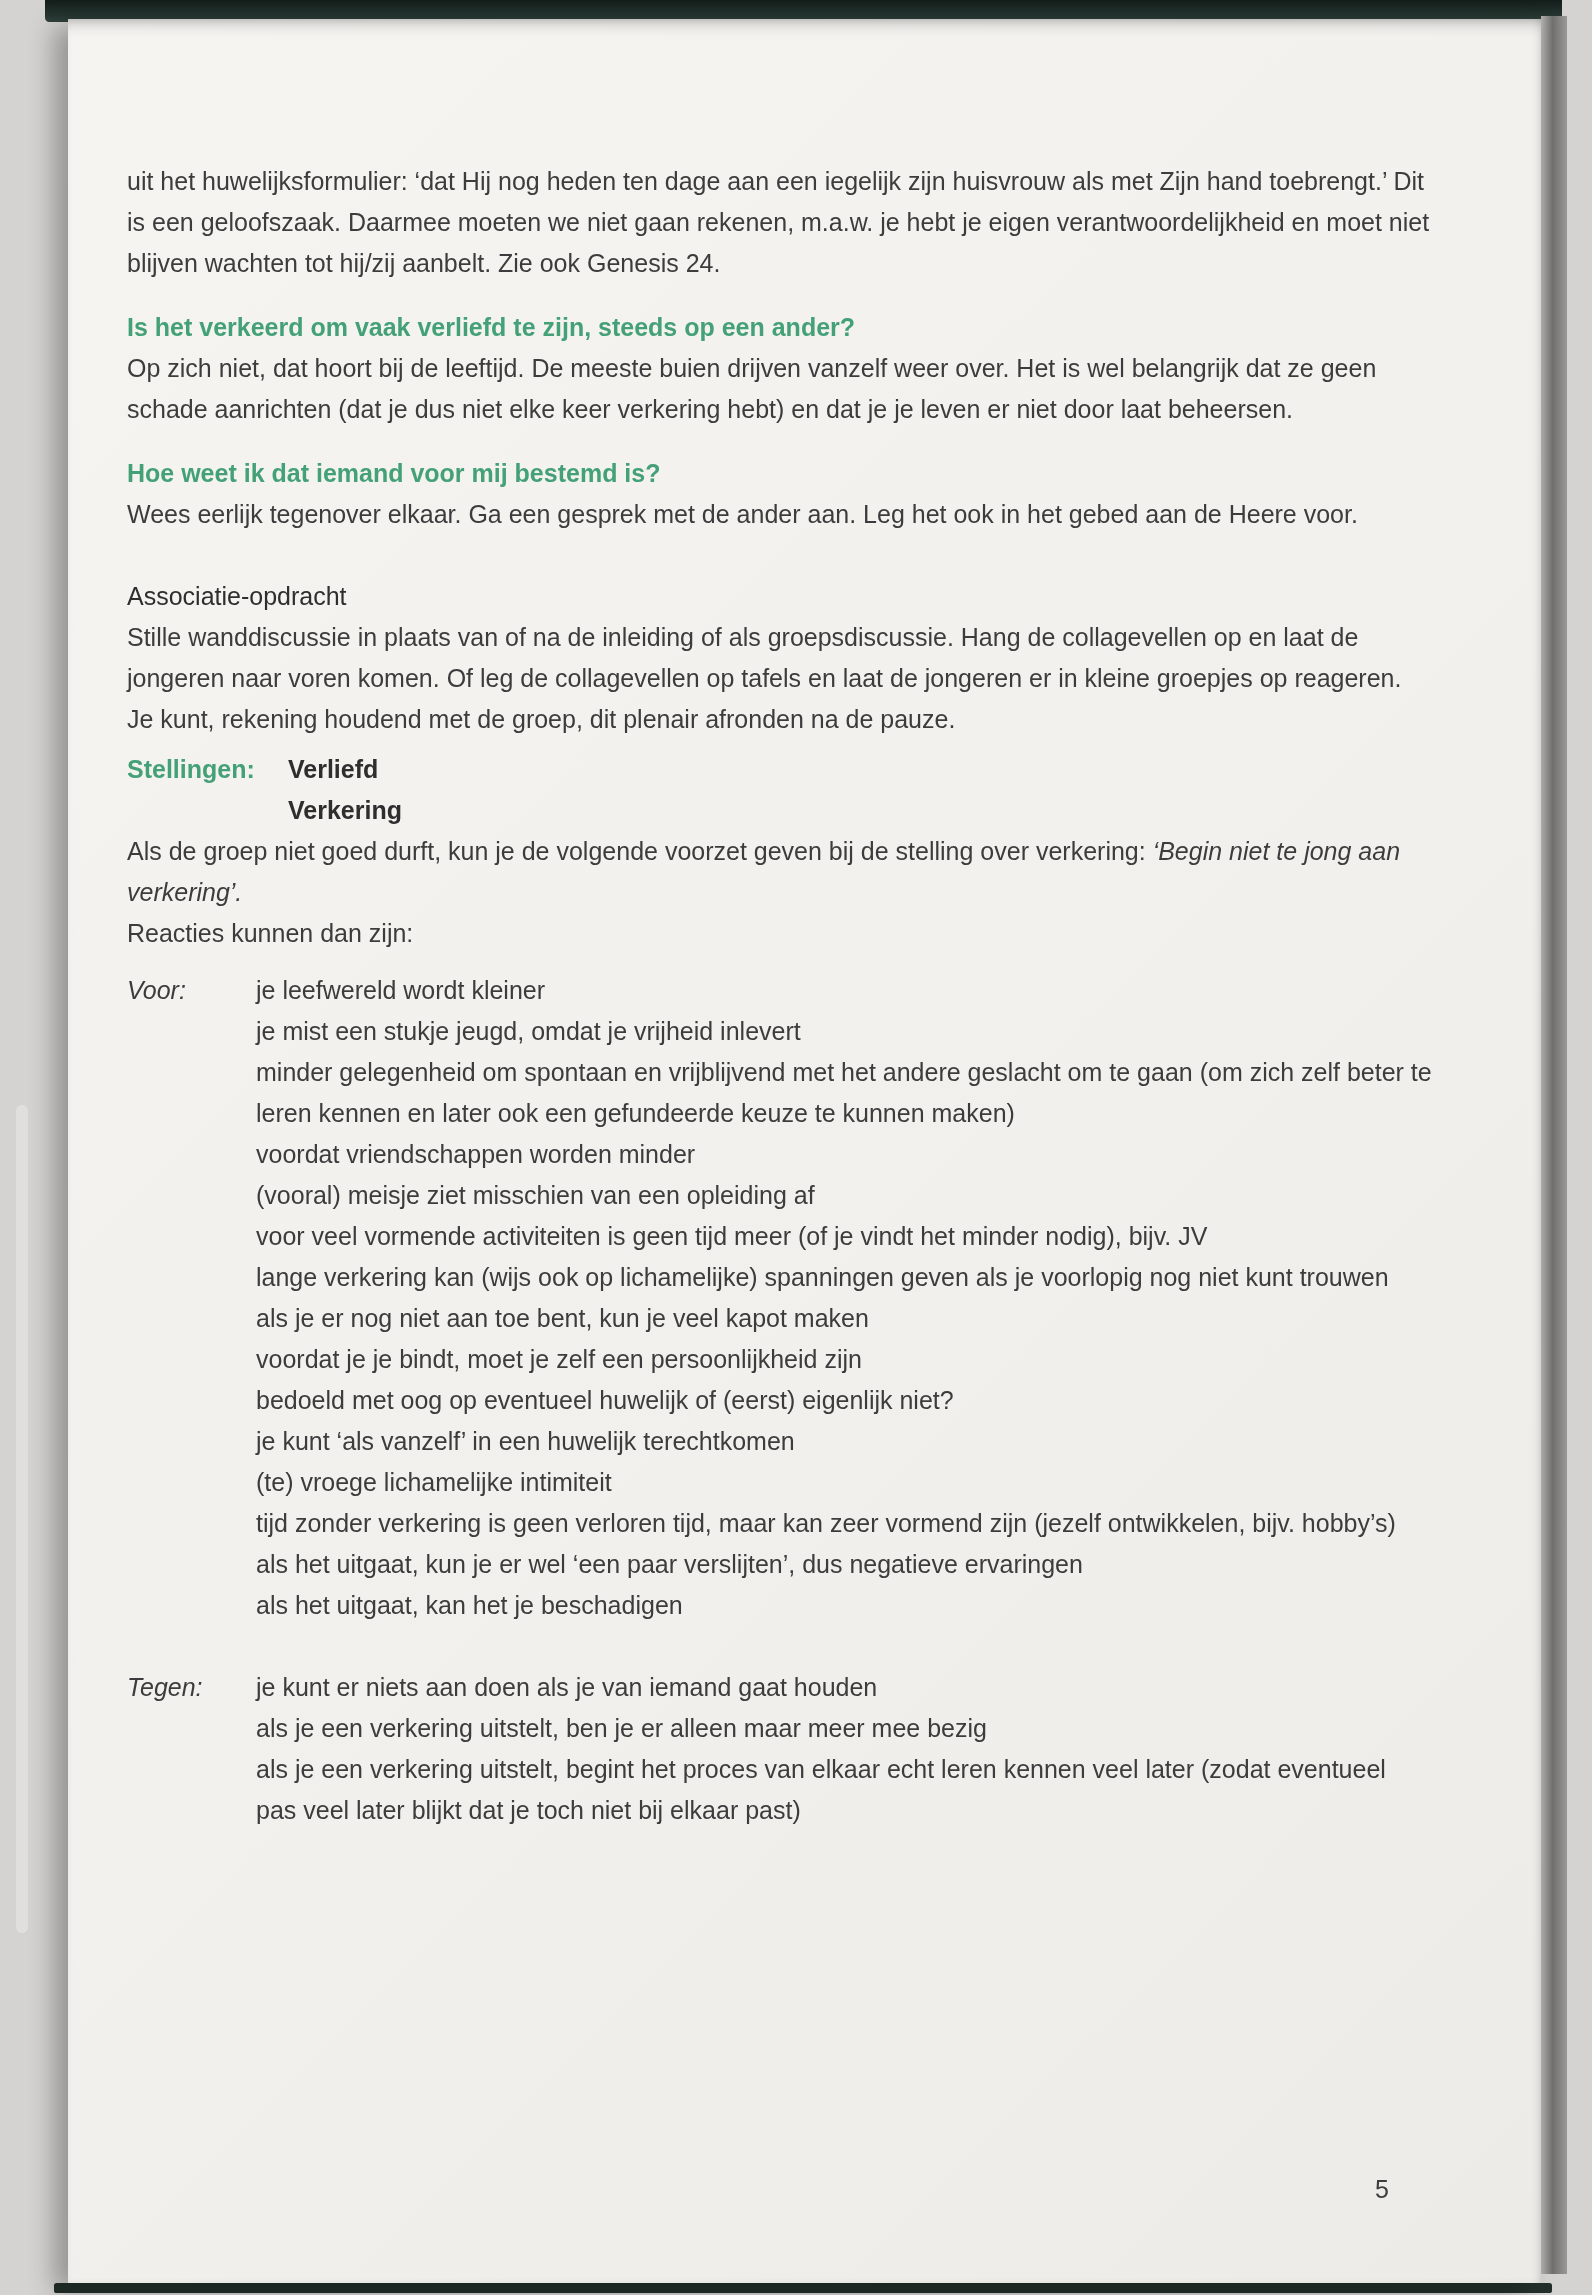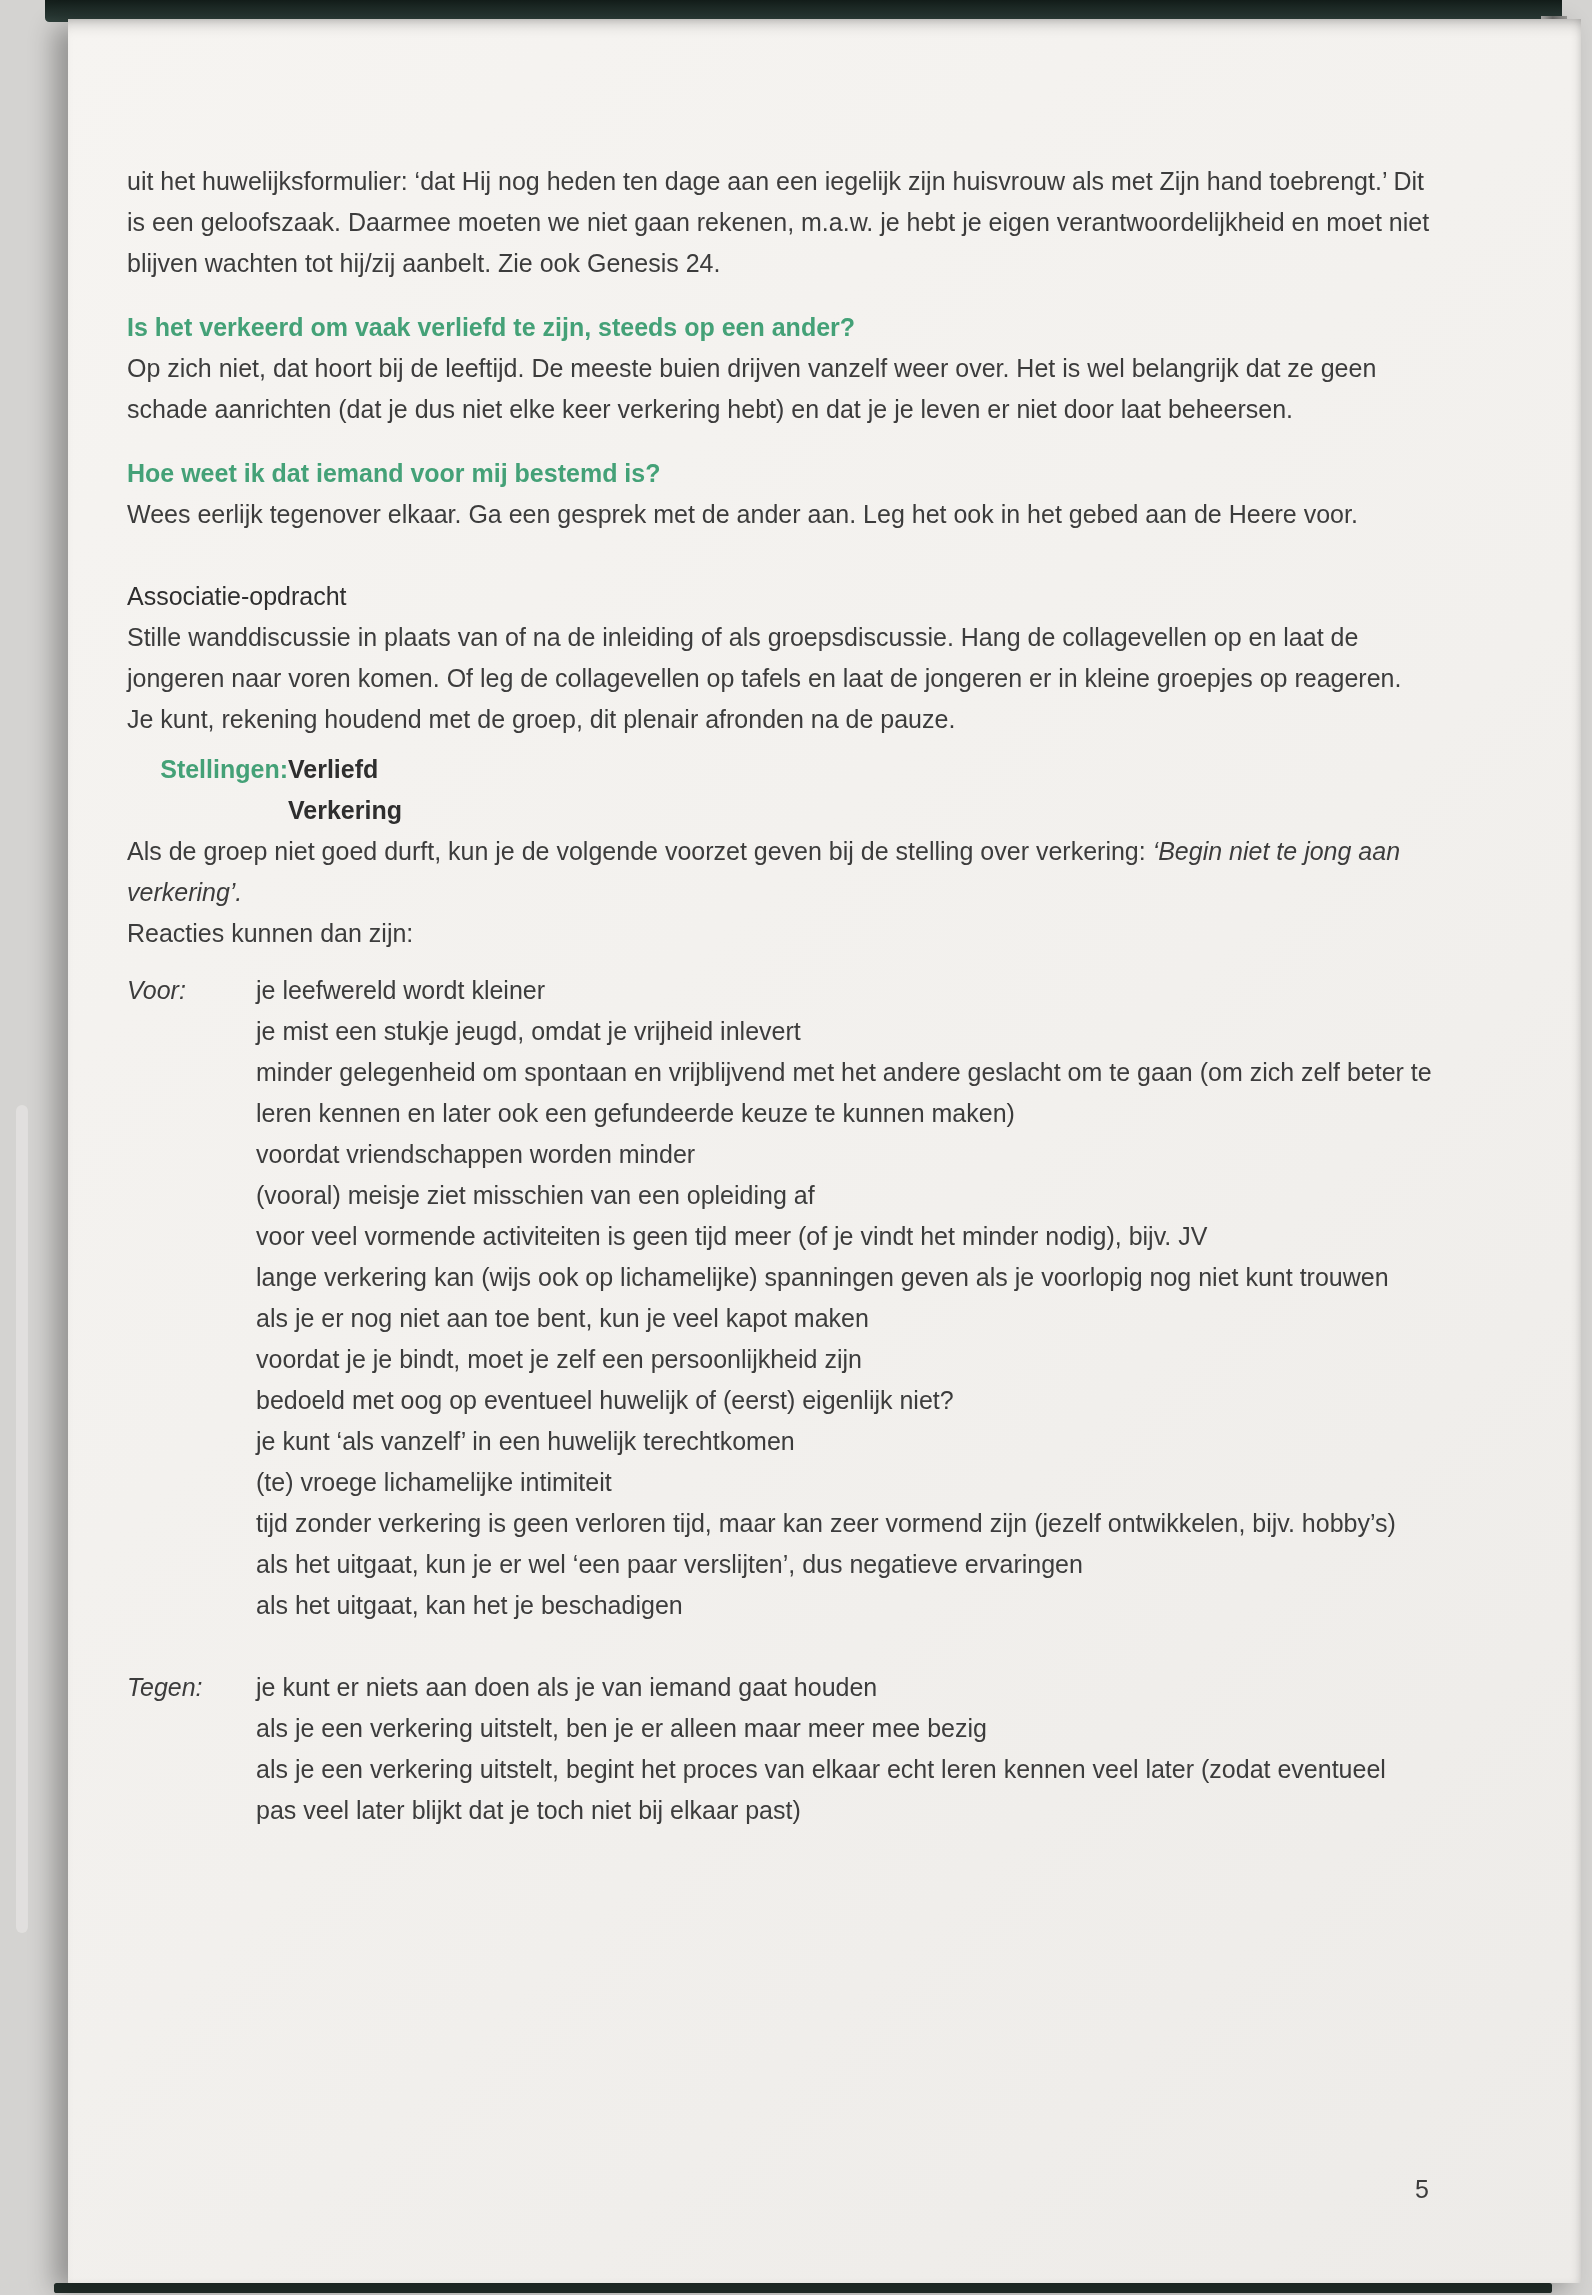--- a/index.html
+++ b/index.html
@@ -41,21 +41,20 @@
   }
   .page {
     position: absolute;
     left: 68px; top: 19px;
     width: 1473px; height: 2264px;
     background: linear-gradient(135deg, #f6f4f1 0%, #f2f0ed 55%, #edebe8 100%);
     box-shadow: -14px 7px 24px rgba(0,0,0,0.30),
                 inset 0 14px 17.3px -14px rgba(0,0,0,0.38),
                 inset -5.2px 0 12px -7px rgba(0,0,0,0.25);
     overflow: hidden;
-    padding-left: 40px;
   }
   .content {
     position: absolute;
     left: 59px; top: 142px;
     width: 1305px;
     color: #3c3c3c;
     font-size: 25px;
     line-height: 41px;
   }
   p.body { margin: 0; }
@@ -68,21 +67,21 @@
   }
   h2.green-heading, h3.black-heading { display: block; }
   .black-heading {
     margin: 41px 0 0 0;
     font-size: 25px;
     line-height: 41px;
     font-weight: normal;
     color: #2e2e2e;
   }
   .stellingen-row { display: flex; margin-top: 8.6px; }
-  .stellingen-label { flex: none; width: 161px; margin: 0; text-align: right; }
+  .stellingen-label { flex: none; width: 161px; margin: 0; }
   .stellingen-items { flex: 1; }
   .stelling-item { font-weight: bold; color: #2e2e2e; }
   .italic { font-style: italic; }
   .arg-row { display: flex; margin-top: 16px; }
   .arg-row.tegen { margin-top: 41px; }
   .arg-label { flex: none; width: 129px; font-style: italic; }
   .arg-items { flex: 1; }
   .arg-item { margin: 0; }
   .page-number {
     position: absolute;

